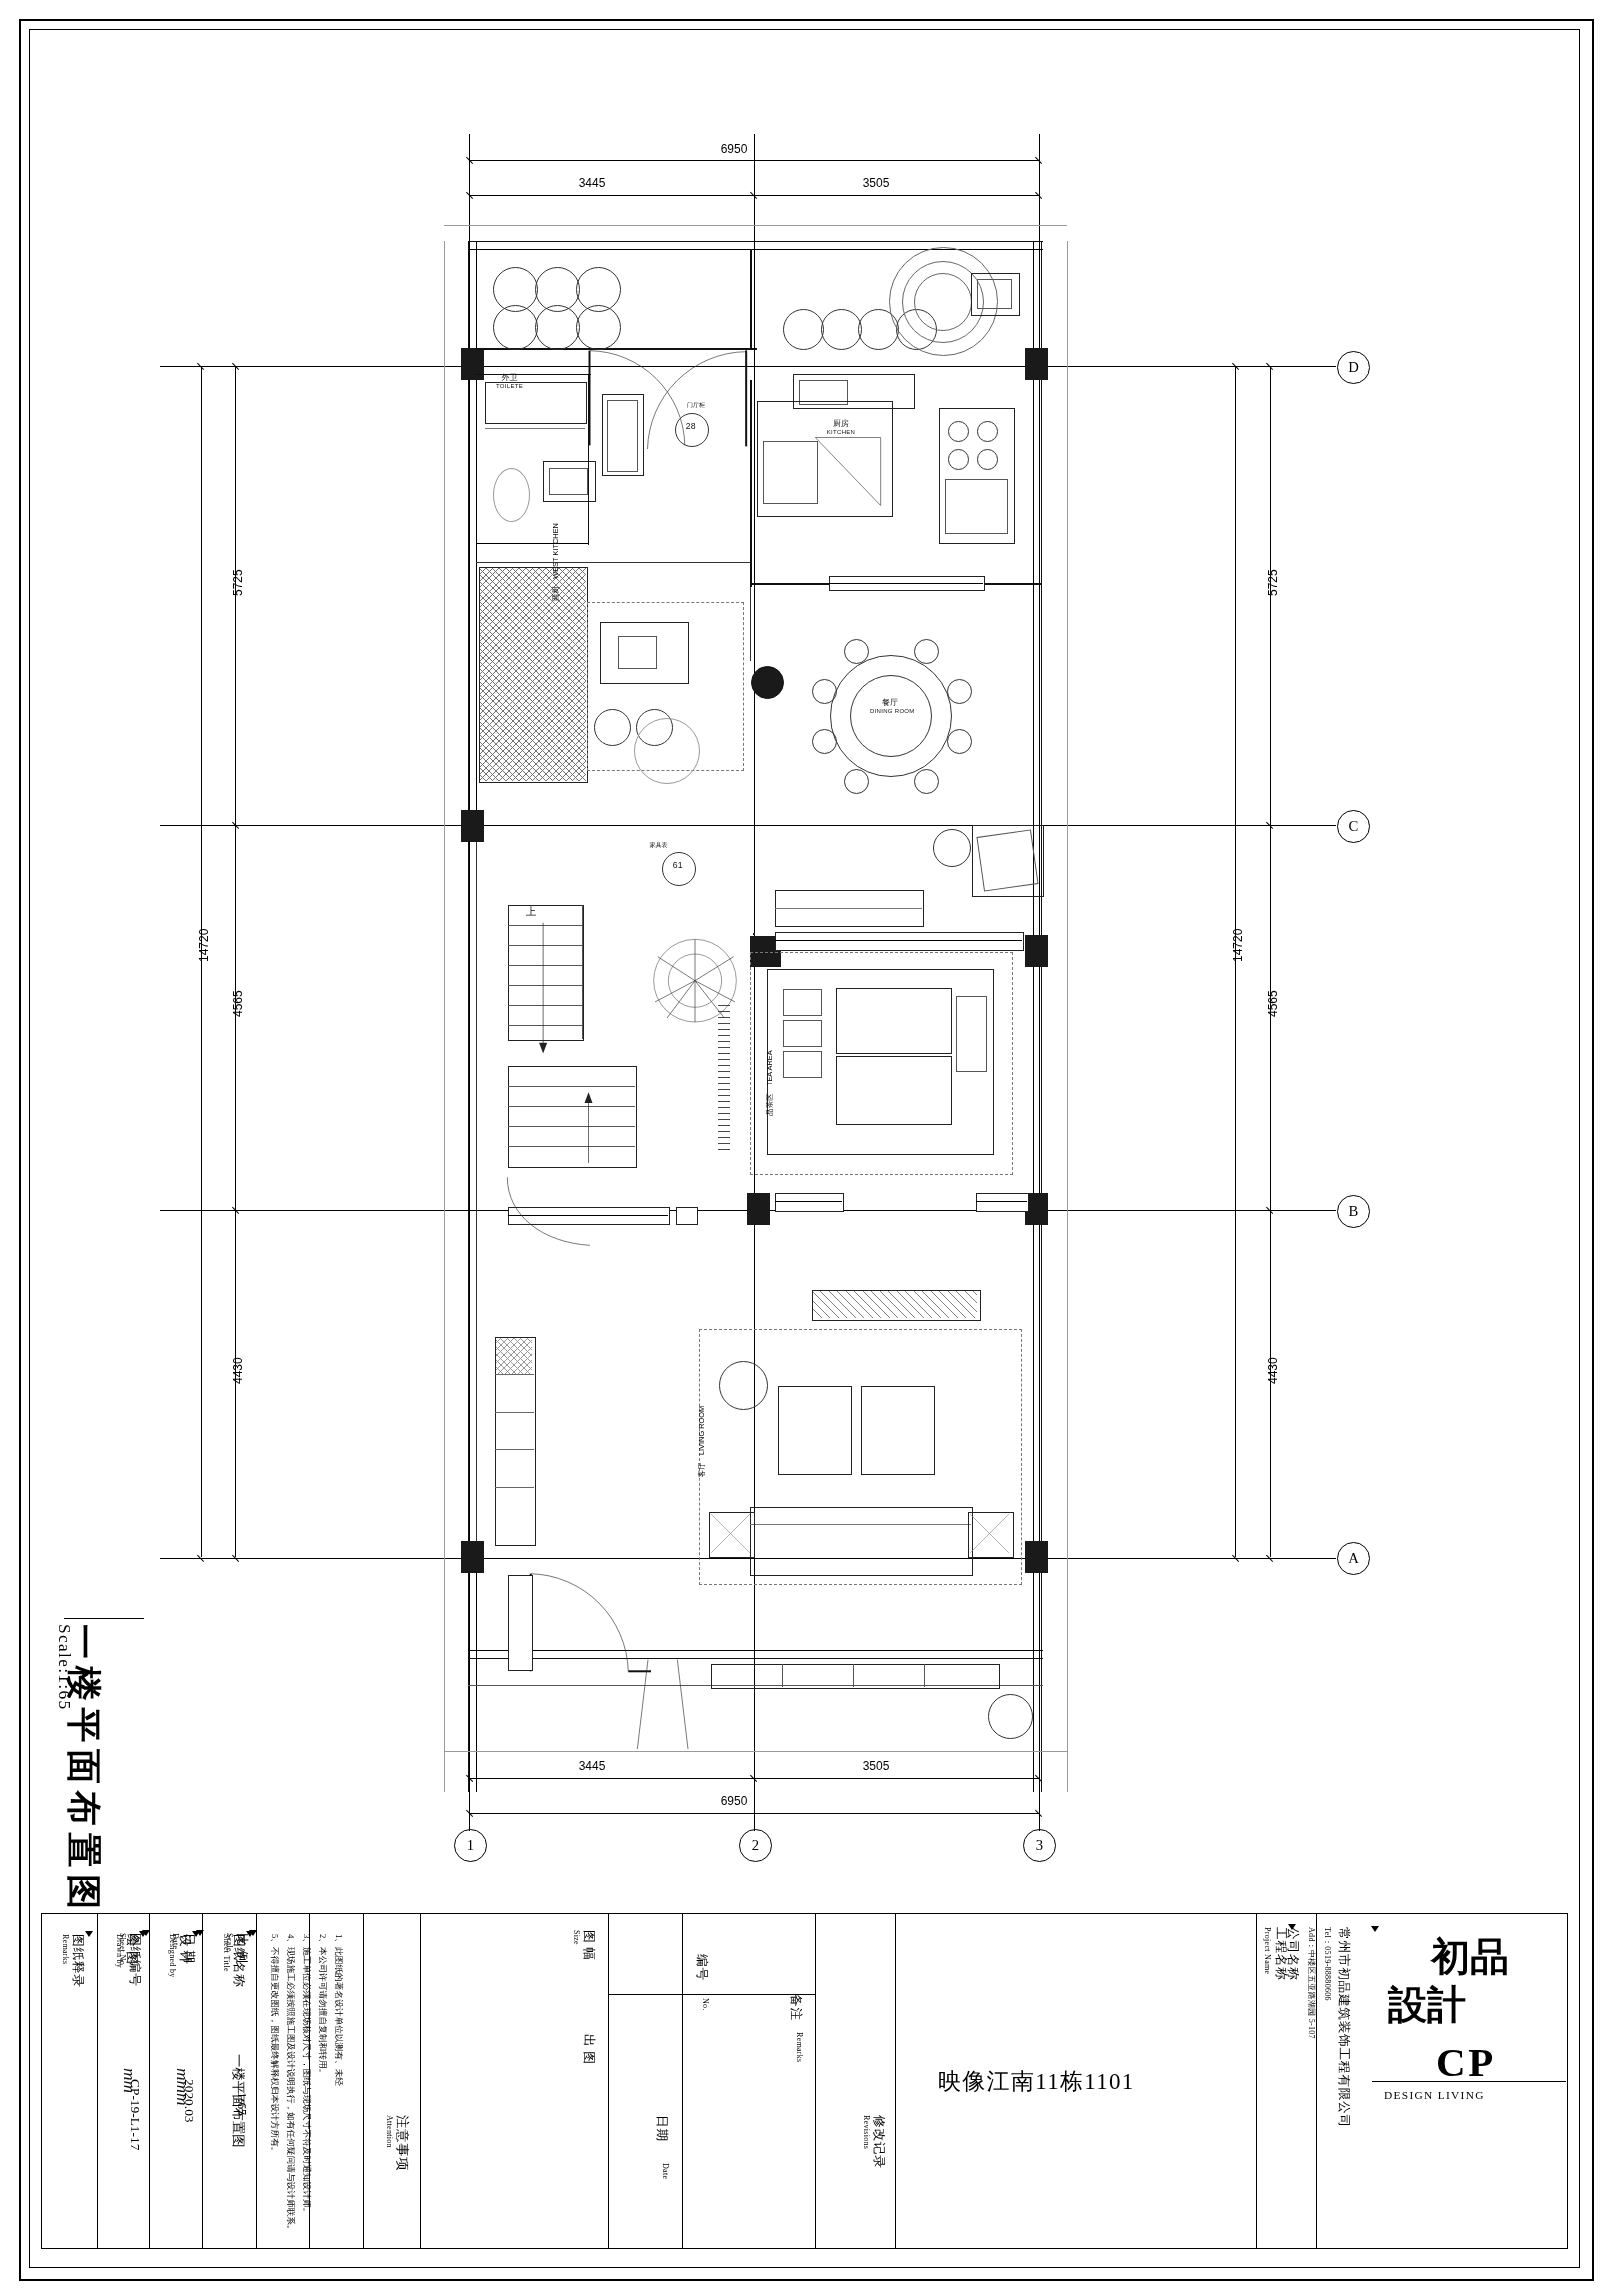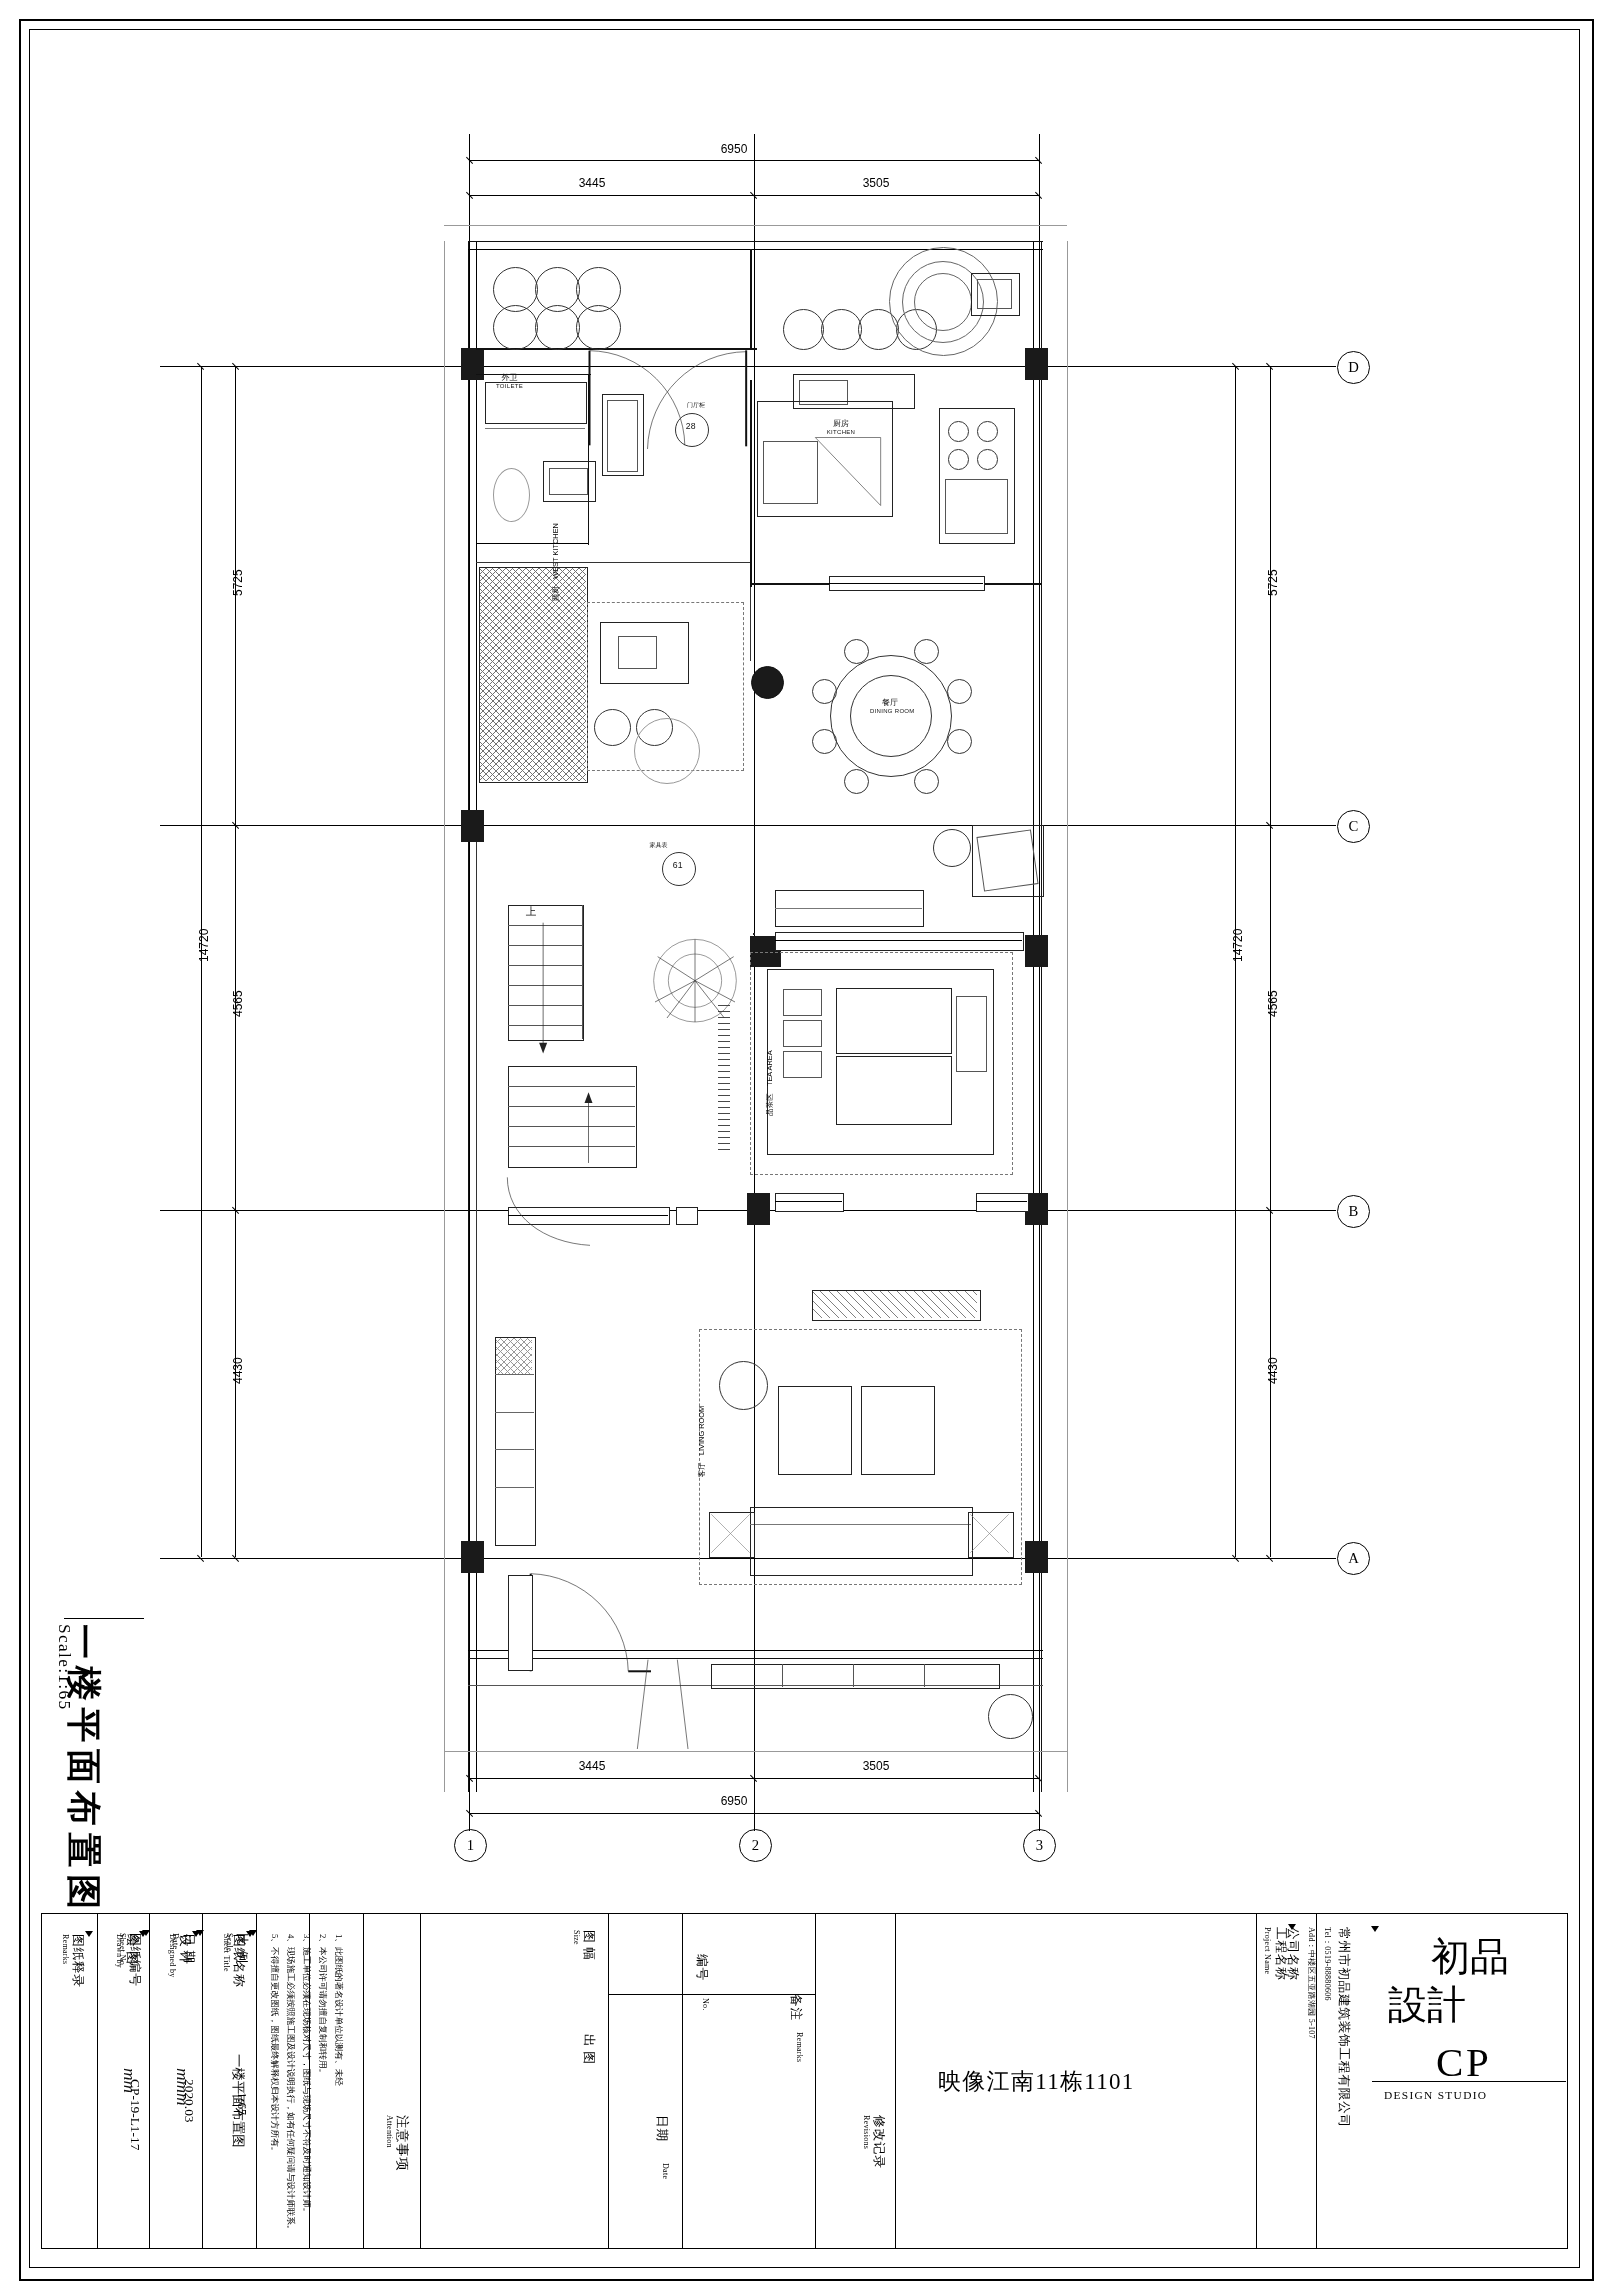--- a/index.html
+++ b/index.html
@@ -45,21 +45,21 @@
 
   
   #titleblock{position:absolute;left:41px;top:1913px;width:1525px;height:334px;border:1.3px solid #000;}
   #titleblock .col{position:absolute;top:0;height:100%;border-right:0.7px solid #000;box-sizing:border-box;}
   .vtxt{position:absolute;transform-origin:0 0;transform:rotate(90deg);white-space:nowrap;font-family:"Liberation Serif",serif;}
   .vtxt-cn{font-size:12.7px;letter-spacing:0.7px;}
   .vtxt-en{font-size:8px;letter-spacing:0.3px;}
   .vtxt-val{font-size:13.4px;}
   .bullet{position:absolute;width:0;height:0;border-top:4px solid transparent;border-bottom:4px solid transparent;border-left:6px solid #000;}
 
-  .logo-cn{position:absolute;font-family:"Liberation Serif",serif;font-weight:normal;}
+  .logo-cn{position:absolute;font-family:"Liberation Serif",serif;font-weight:bold;}
   .note-v{position:absolute;transform-origin:0 0;transform:rotate(90deg);white-space:nowrap;font-size:8.7px;line-height:10px;font-family:"Liberation Serif",serif;}
 
   .proj-name{position:absolute;font-family:"Liberation Serif",serif;font-size:23px;letter-spacing:1.3px;}
   .sign{position:absolute;font-family:"Liberation Serif",serif;font-style:italic;font-size:17.4px;transform-origin:0 0;transform:rotate(90deg);white-space:nowrap;}
 
   .hatch{position:absolute;background:
      repeating-linear-gradient(45deg,#000 0px,#000 0.7px,transparent 0.7px,transparent 4.7px),
      repeating-linear-gradient(-45deg,#000 0px,#000 0.7px,transparent 0.7px,transparent 4.7px);}
   .hatch2{position:absolute;background:
      repeating-linear-gradient(45deg,#000 0px,#000 0.7px,transparent 0.7px,transparent 6px);}
@@ -433,21 +433,21 @@
     <div class="col" style="left:380px;width:187px;"></div>
     <div class="col" style="left:567px;width:74px;"></div>
     <div class="col" style="left:640px;width:134px;"></div>
     <div class="col" style="left:774px;width:80px;"></div>
     <div class="col" style="left:854px;width:361px;"></div>
     <div class="col" style="left:1215px;width:60px;"></div>
 
     <div class="logo-cn" style="left:1389px;top:16px;font-size:39px;">初品</div>
     <div class="logo-cn" style="left:1346px;top:64px;font-size:39px;">設計</div>
     <div class="logo-cn" style="left:1394px;top:124px;font-size:41px;letter-spacing:2.7px;">CP</div>
-    <div style="position:absolute;left:1342px;top:175px;font-size:11.4px;letter-spacing:1.3px;font-family:'Liberation Serif',serif;">DESIGN STUDIO</div>
+    <div style="position:absolute;left:1342px;top:175px;font-size:11.4px;letter-spacing:1.3px;font-family:'Liberation Serif',serif;">DESIGN LIVING</div>
     <div class="hl" style="left:1330px;top:167px;width:194px;border-top:0.7px solid #000;"></div>
 
     <div class="vtxt vtxt-cn" style="left:1310px;top:13.4px;">常州市初品建筑装饰工程有限公司</div>
     <div class="vtxt vtxt-en" style="left:1291px;top:13.4px;">Tel：0519-88880606</div>
     <div class="vtxt vtxt-en" style="left:1275px;top:13.4px;">Add：中楼区五亚路湖园 5-107</div>
     <div class="bullet" style="left:1330px;top:10.7px;transform:rotate(90deg);"></div>
     <div class="vtxt vtxt-cn" style="left:1259px;top:13.4px;">公司名称</div>
 
     <div class="vtxt vtxt-cn" style="left:1247px;top:13.4px;">工程名称</div>
     <div class="vtxt vtxt-en" style="left:1230px;top:13.4px;">Project Name</div>

